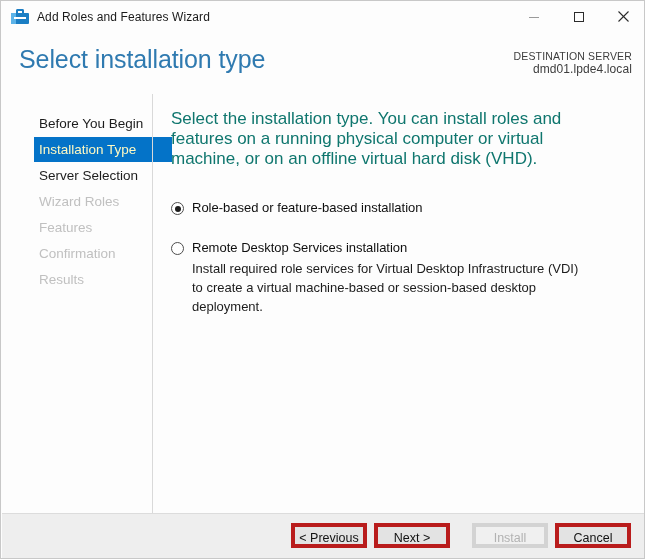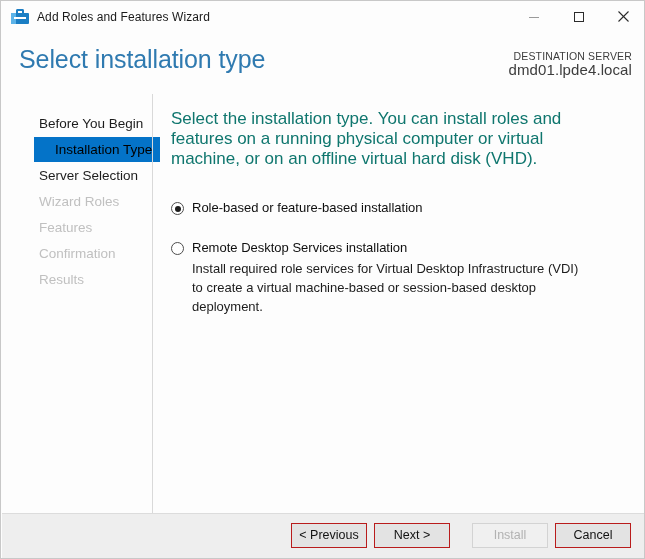--- a/index.html
+++ b/index.html
@@ -117,21 +117,21 @@
     text-align: right;
     line-height: 13px;
   }
   .dest-label {
     font-size: 10.5px;
     color: #3d3d3d;
     letter-spacing: 0.15px;
     white-space: nowrap;
   }
   .dest-server {
-    font-size: 15px;
+    font-size: 12px;
     color: #3d3d3d;
     letter-spacing: 0.1px;
     white-space: nowrap;
   }
 
   
   .content {
     position: absolute;
     left: 19px; top: 93px;
     width: 643px;
@@ -158,24 +158,24 @@
     height: 25px;
     line-height: 25px;
     padding-left: 19px;
     font-size: 13.5px;
     color: #1c1c1c;
     white-space: nowrap;
     margin-bottom: 1px;
   }
   .nav-item.selected {
     background: #0473c8;
-    color: #000000;
+    color: #fef9c3;
     margin-left: 14px;
-    padding-left: 21px;
-    width: 126px;
+    padding-left: 5px;
+    width: 138px;
     box-sizing: border-box;
   }
   .nav-item.disabled {
     color: #c0c0c0;
   }
 
   
   .main {
     position: absolute;
     left: 133px; top: 0;
@@ -256,21 +256,21 @@
     align-items: center;
   }
   .btn {
     width: 76px;
     height: 25px;
     line-height: 23px;
     text-align: center;
     font-size: 12.5px;
     color: #121212;
     background: #e3e3e3;
-    border: 1px solid #b91c1c;
+    border: 4px solid #b91c1c;
     box-sizing: border-box;
     margin-left: 7px;
   }
   .btn.gap { margin-left: 22px; }
   .btn.disabled {
     color: #b2b2b2;
     background: #f0f0f0;
     border-color: #d3d3d3;
   }
 </style>

